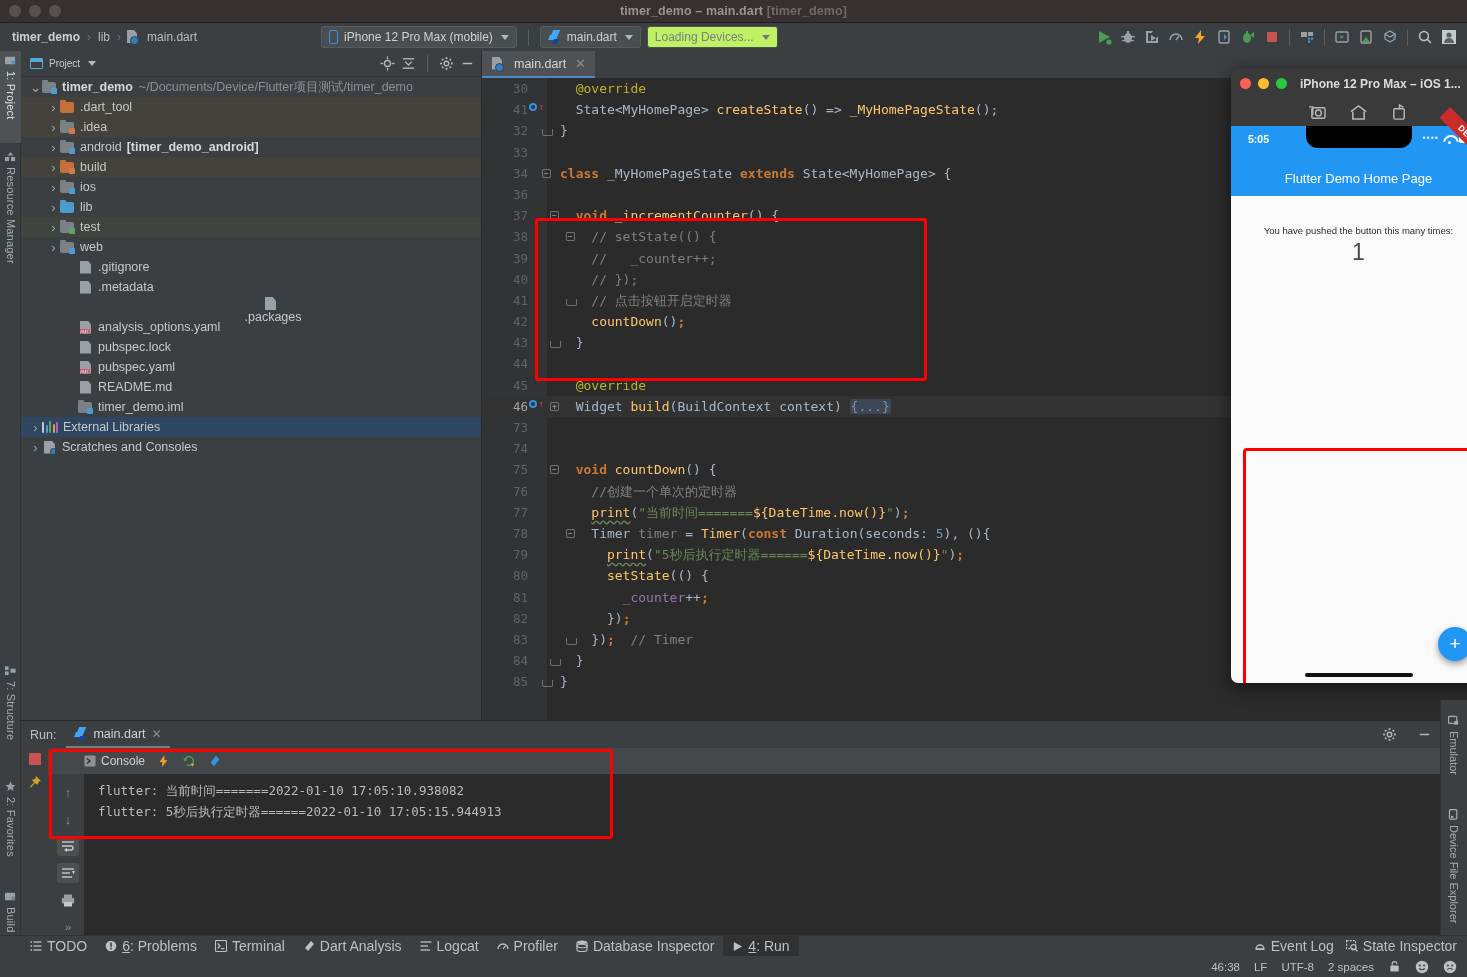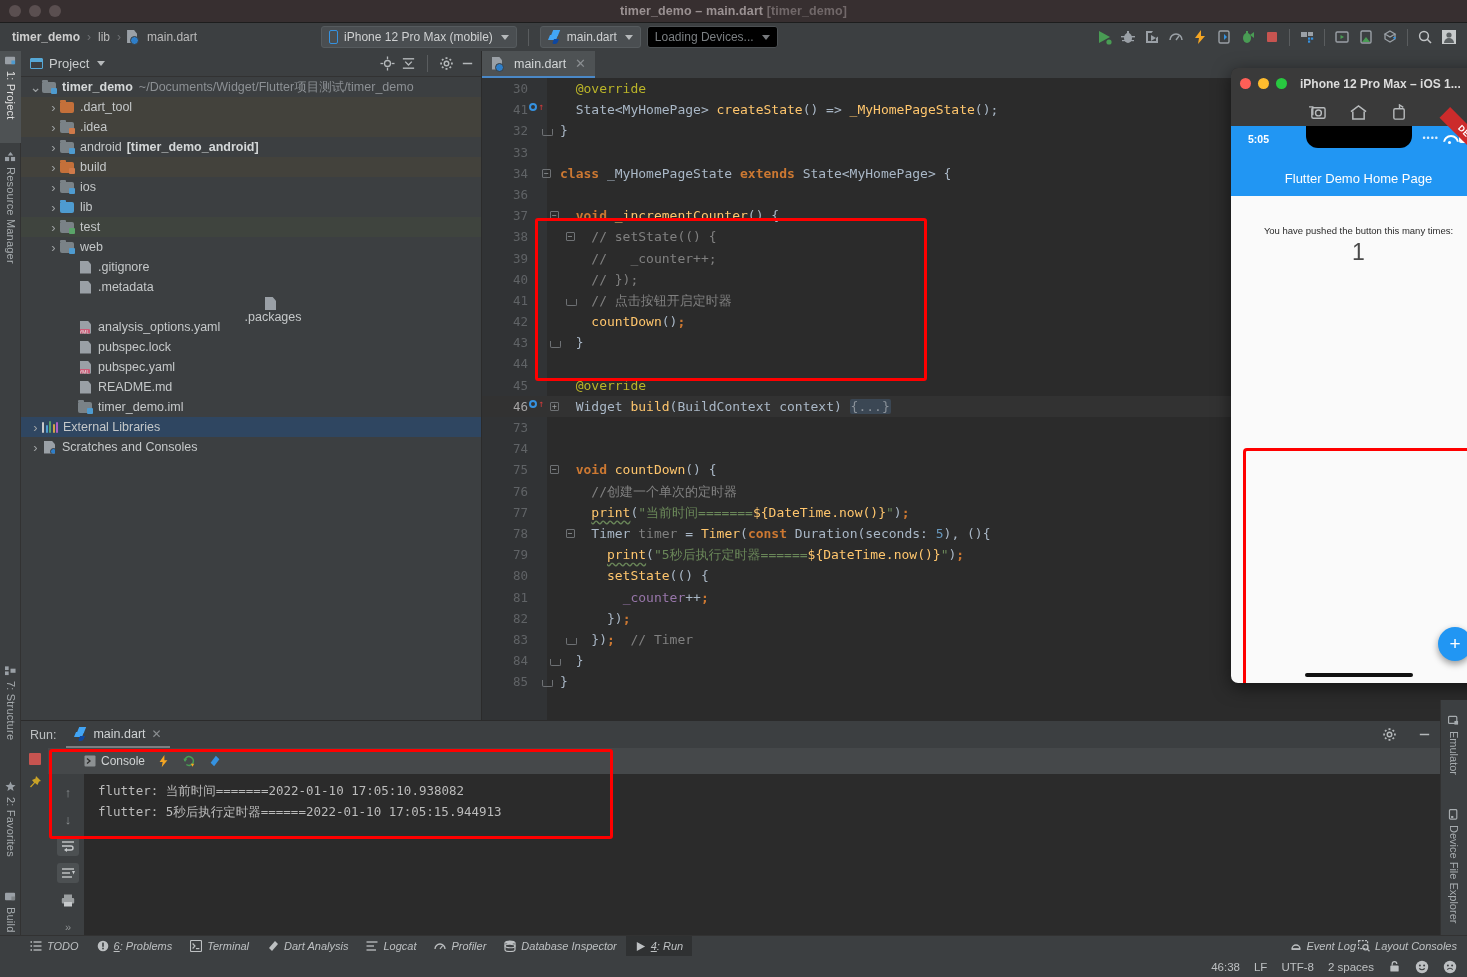--- a/index.html
+++ b/index.html
@@ -47,21 +47,21 @@
     content:""; position:absolute; left:4px; top:6px; width:7px; height:7px;
     border-radius:50%; background:#2e7ec9; border:1.5px solid #3c3f41;
   }
 
   .runwidgets { display: flex; align-items: center; gap: 6px; margin-left: 122px; }
   .combo {
     height: 22px; display: flex; align-items: center; gap: 6px;
     padding: 0 7px; border: 1px solid #565b5e; border-radius: 3px;
     background: #4a4e51; font-size: 12px; color: #cfd1d2; white-space: nowrap;
   }
-  .combo.disabled { color: #7b7f82; border-color: #4c5053; background: #000000; }
+  .combo.disabled { color: #7b7f82; border-color: #4c5053; background: #bef264; }
   .caret { width: 0; height: 0; border-left: 4px solid transparent; border-right: 4px solid transparent;
            border-top: 5px solid #b6b9bb; margin-left: 2px; }
   .combo.disabled .caret { border-top-color: #76797c; }
   .phone-ic { width: 9px; height: 14px; border: 1.5px solid #3592e0; border-radius: 2px; }
   .flutter-ic { position: relative; width: 13px; height: 14px; }
   .flutter-ic i {
     position: absolute; display: block; background: #45b0e3;
     transform: skewX(-22deg);
   }
   .flutter-ic i.a { left: 4px; top: 0; width: 7px; height: 6px; background:#42a5f5; }
@@ -89,21 +89,21 @@
 
   
   .project {
     position: absolute; left: 21px; top: 51px; width: 461px; height: 669px;
     background: #3c3f41; border-right: 1px solid #2b2b2b;
   }
   .proj-header {
     height: 26px; display: flex; align-items: center; gap: 6px;
     padding: 0 6px 0 9px; border-bottom: 1px solid #323232;
   }
-  .proj-header .ptitle { font-size: 13px; color: #c9cccd; }
+  .proj-header .ptitle { font-size: 10px; color: #c9cccd; }
   .proj-header .hspacer { flex: 1; }
   .sq-ic { width: 13px; height: 11px; border: 1.6px solid #56a8d6; background:#3c3f41; border-radius:1px; }
   .sq-ic i { display:block; width:100%; height:3px; background:#56a8d6; }
 
   .tree { position: absolute; left: 0; top: 26px; right: 0; bottom: 0; overflow: hidden; }
   .row {
     height: 20px; display: flex; align-items: center; font-size: 12.5px;
     color: #c5c8c9; padding-left: 8px; white-space: nowrap;
   }
   .row.stripe-a { background: #43423c; }
@@ -250,21 +250,21 @@
   .rightstrip { position: absolute; right: 0; top: 700px; width: 27px; height: 237px; background: #3c3f41; border-left: 1px solid #323232;}
   .rvtab { position: absolute; right: 0; width: 27px; writing-mode: vertical-rl;
            font-size: 11px; color: #a7acaf; display: flex; align-items: center; padding-top: 5px; }
   .rvtab .vic { margin-bottom: 5px; }
 
   
   .toolbottom {
     position: absolute; left: 0; bottom: 21px; width: 1467px; height: 21px;
     background: #3c3f41; display: flex; align-items: center; border-top: 1px solid #323232;
   }
-  .tb-item { display: flex; align-items: center; gap: 5px; font-size: 11px; color: #bdc0c2; padding: 0 9px; height: 21px; font-style: italic; }
+  .tb-item { display: flex; align-items: center; gap: 5px; font-size: 14px; color: #bdc0c2; padding: 0 9px; height: 21px; }
   .tb-item.active { background: #2f3132; }
   .tb-item u { text-decoration: underline; }
   .statusbar {
     position: absolute; left: 0; bottom: 0; width: 1467px; height: 21px;
     background: #3c3f41; display: flex; align-items: center; justify-content: flex-end; gap: 14px;
     font-size: 11.5px; color: #bdc0c2; padding-right: 10px;
   }
   .statusbar .sitem { white-space: nowrap; }
   svg { display: block; }
 </style>
@@ -511,21 +511,21 @@
     </div>
     <div class="tree" id="tree">
         <div class="row" style="padding-left: 8px;">
           <span class="arrow" style="font-size: 14px; line-height: 8px;">⌄</span>
           <span class="fi">
             <span class="folder">
               <span class="badge"></span>
             </span>
           </span>
           <span class="lbl-bold">timer_demo</span>
-          <span class="lbl-dim">~/Documents/Widget/Flutter项目测试/timer_demo</span>
+          <span class="lbl-dim">~/Documents/Device/Flutter项目测试/timer_demo</span>
         </div>
         <div class="row stripe-a" style="padding-left: 26px;">
           <span class="arrow" style="font-size: 13px;">›</span>
           <span class="fi">
             <span class="folder orange"></span>
           </span>
           <span>.dart_tool</span>
         </div>
         <div class="row stripe-a" style="padding-left: 26px;">
           <span class="arrow" style="font-size: 13px;">›</span>
@@ -1007,35 +1007,35 @@
     <span class="sitem">
       <svg width="14" height="14" viewBox="0 0 14 14">
           <circle cx="7" cy="7" r="6.2" fill="#bdc0c2"></circle>
           <circle cx="4.9" cy="5.6" r="1" fill="#3c3f41"></circle>
           <circle cx="9.1" cy="5.6" r="1" fill="#3c3f41"></circle>
           <path d="M4.3 9.6a3.4 3.4 0 0 1 5.4 0" fill="none" stroke="#3c3f41" stroke-width="1.2"></path>
         </svg>
     </span>
   </div>
 
-  <div style="position:absolute; right:10px; bottom:21px; height:21px; display:flex; align-items:flex-start; gap:2px;">
+  <div style="position:absolute; right:10px; bottom:21px; height:21px; display:flex; align-items:flex-start; gap:12px;">
     <span class="tb-item" style="padding:0">
       <span>
         <svg width="12" height="12" viewBox="0 0 12 12">
             <path d="M2 9a4 4 0 1 1 8 0z" fill="none" stroke="#bdc0c2" stroke-width="1.3"></path>
             <line x1="2" y1="9.2" x2="10" y2="9.2" stroke="#bdc0c2" stroke-width="1.3"></line>
           </svg>
       </span>
       <span>Event Log</span>
     </span>
     <span class="tb-item" style="padding:0">
       <span>
         <svg width="12" height="12" viewBox="0 0 12 12">
             <rect x="0.6" y="0.6" width="9" height="8" fill="none" stroke="#bdc0c2" stroke-width="1.2" stroke-dasharray="2 1.2"></rect>
             <circle cx="7.4" cy="7.2" r="2.6" fill="none" stroke="#bdc0c2" stroke-width="1.2"></circle>
             <line x1="9.3" y1="9.1" x2="11.5" y2="11.3" stroke="#bdc0c2" stroke-width="1.3"></line>
           </svg>
       </span>
-      <span>Layout Consoles</span>
+      <span>State Inspector</span>
     </span>
   </div>
 
 </div>
 
 </body></html>

